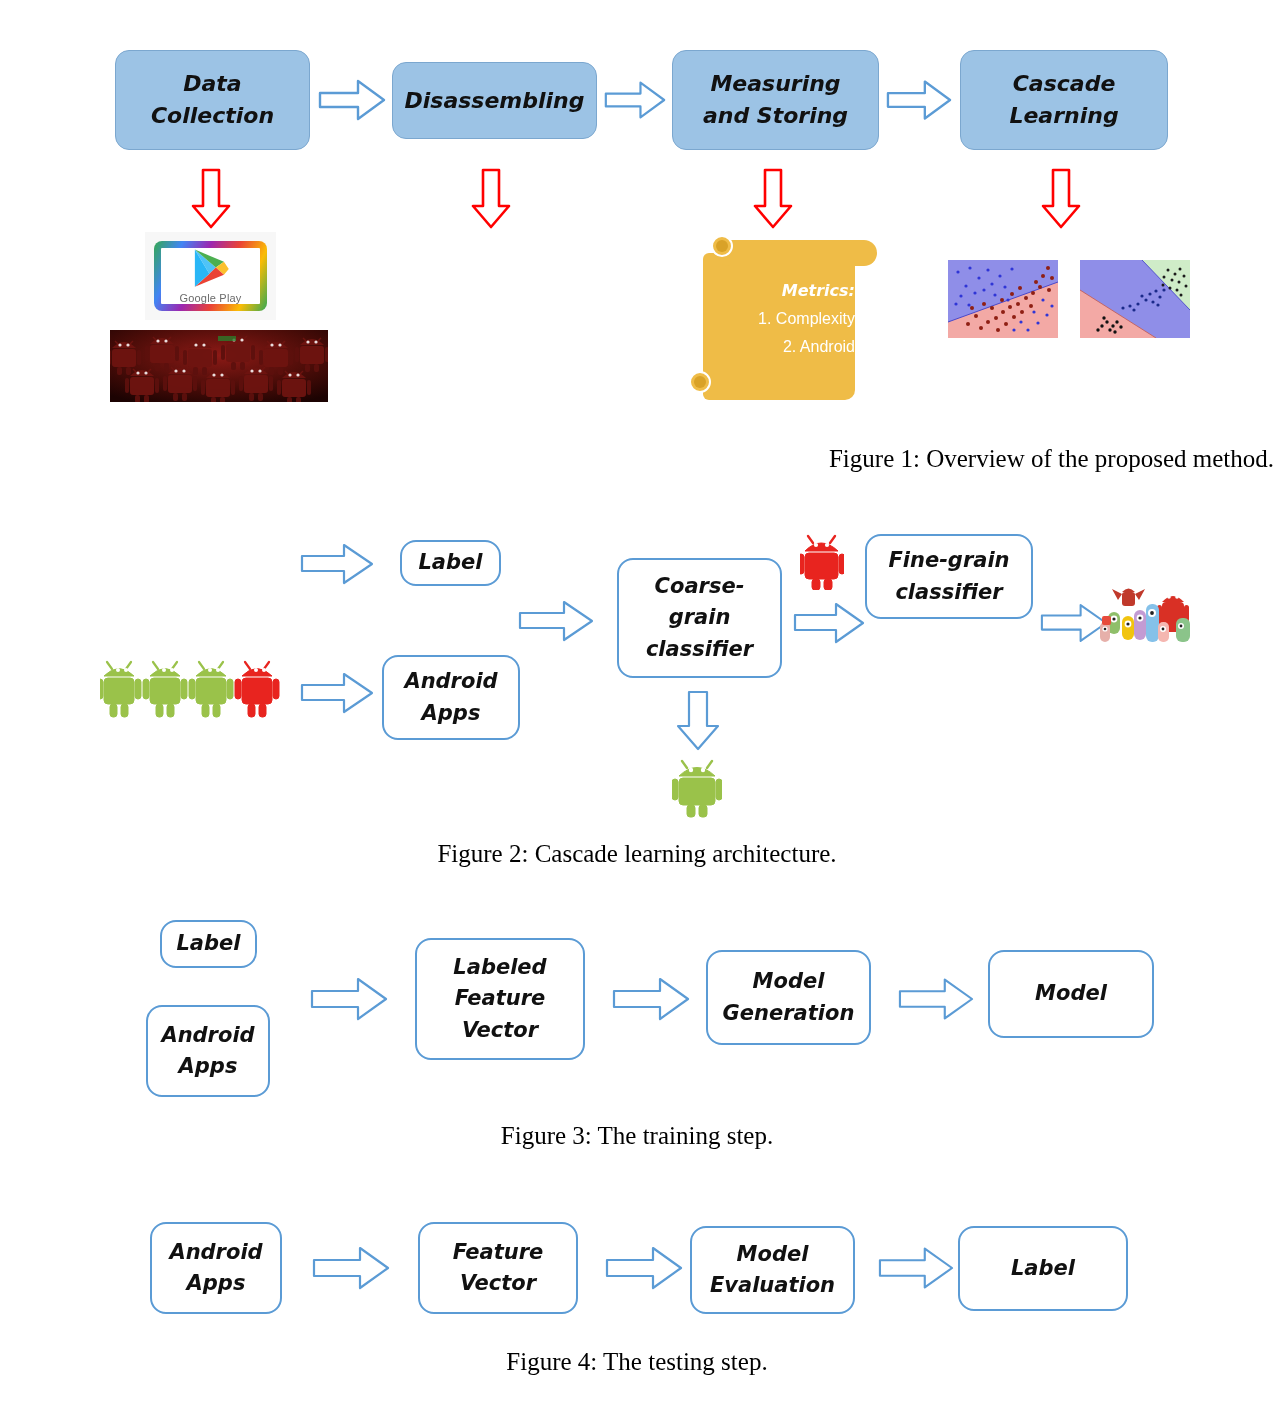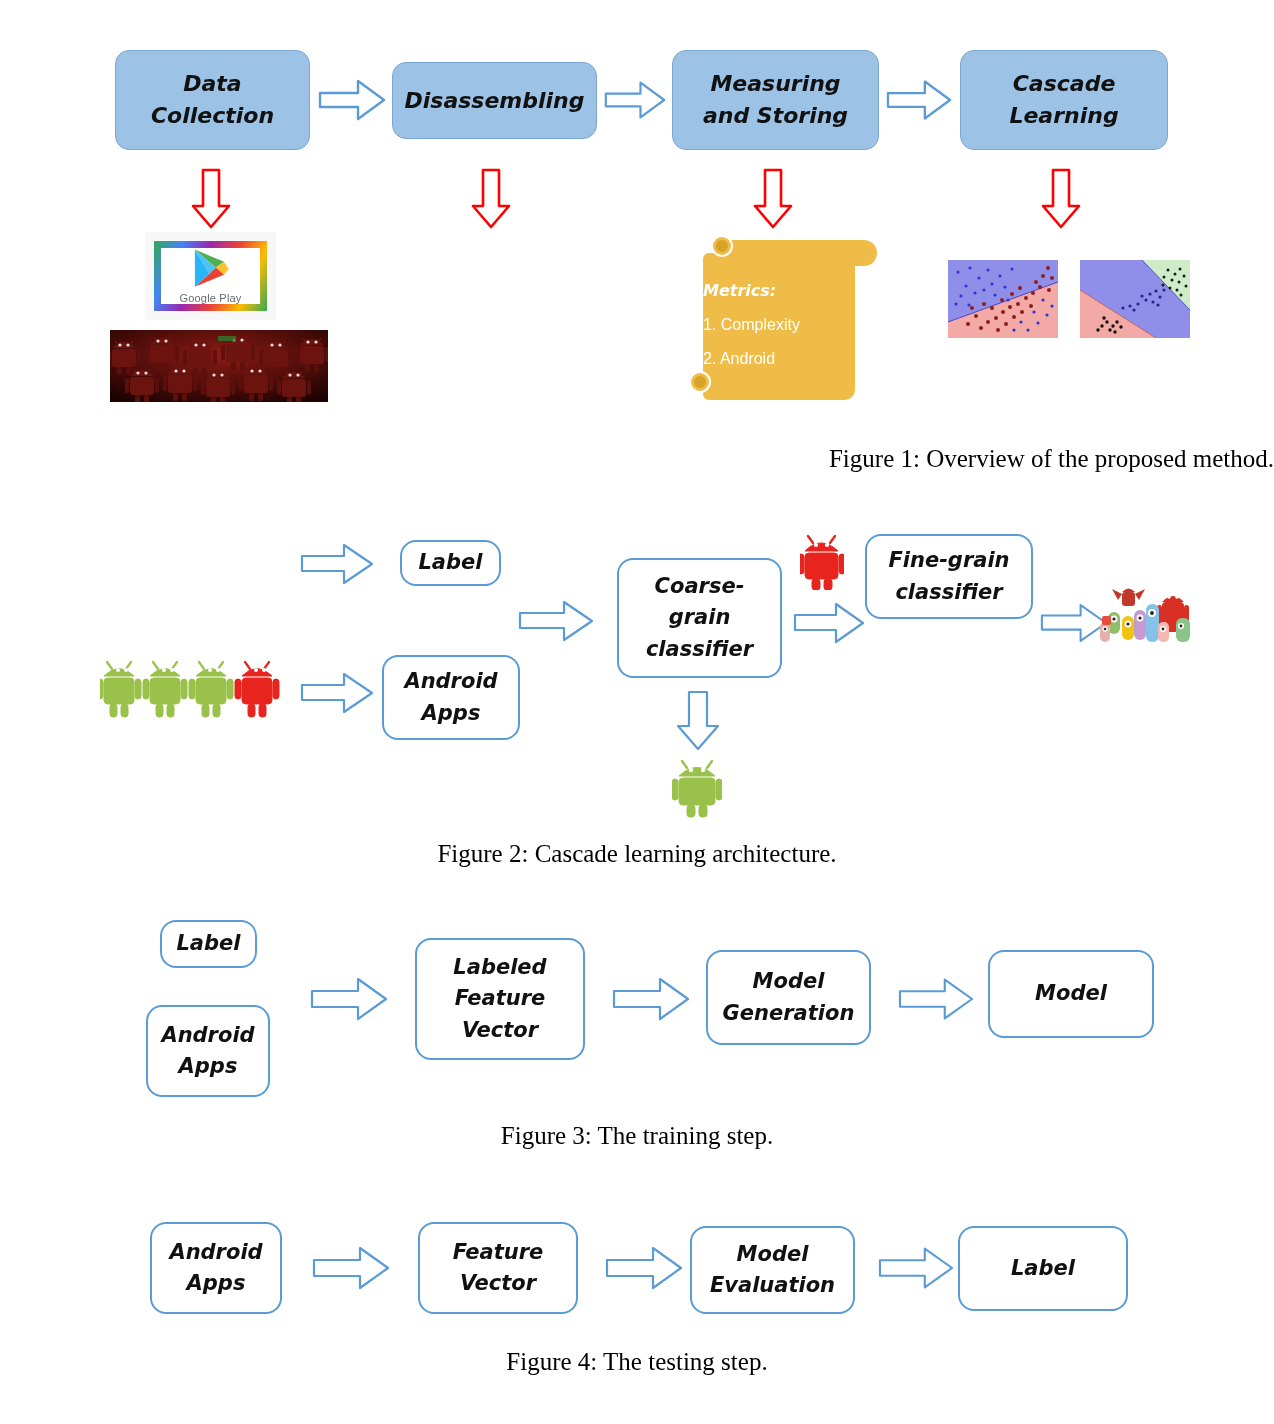--- a/index.html
+++ b/index.html
@@ -47,21 +47,21 @@
 
   
   .gplay{
     position:absolute;background:#f7f7f7;
     display:flex;flex-direction:column;align-items:center;justify-content:center;
     box-sizing:border-box;
   }
   .gplay-inner{
     width:86%;height:80%;background:#fff;
     border:1.5px solid transparent;
-    border-radius:1px;
+    border-radius:8px;
     display:flex;flex-direction:column;align-items:center;justify-content:center;
     box-sizing:border-box;
     background-image:
       linear-gradient(#fff,#fff),
       linear-gradient(115deg,#34a853,#4285f4,#9c27b0,#ea4335,#fbbc05,#34a853);
     background-origin:border-box;
     background-clip:content-box,border-box;
   }
   .gplay-label{
     font-family:"Liberation Sans",sans-serif;
@@ -74,41 +74,41 @@
     background:radial-gradient(ellipse at 50% 40%, #7e1412 0%, #3c0705 65%, #1a0302 100%);
   }
   .redwall svg{display:block;}
 
   
   .apktool{position:absolute;background:#fafafa;display:flex;align-items:flex-end;justify-content:center;}
 
   
   .note{
     position:absolute;background:#efbc47;border-radius:6px 6px 10px 6px;
-    display:flex;flex-direction:column;align-items:flex-start;
+    display:flex;flex-direction:column;align-items:flex-end;
     box-sizing:border-box;padding-top:26px;
   }
   .note-roll{
     position:absolute;left:14px;top:-13px;height:26px;border-radius:13px;
     background:#efbc47;
   }
   .note-knob{
     position:absolute;width:22px;height:22px;border-radius:50%;
     background:#efbc47;border:2px solid #fff;box-sizing:border-box;
   }
   .note-knob:after{
     content:"";position:absolute;left:3px;top:3px;width:12px;height:12px;
     border-radius:50%;background:#d9a228;
   }
   .note-title{
     font-family:"DejaVu Sans",sans-serif;font-style:italic;font-weight:bold;
     font-size:16px;color:#ffffff;margin-top:2px;
   }
   .note-line{
-    font-family:"Liberation Sans",sans-serif;font-size:16px;color:#ffffff;margin-top:16px;
+    font-family:"Liberation Sans",sans-serif;font-size:16px;color:#ffffff;margin-top:10px;
   }
 
   
   .plot{position:absolute;overflow:hidden;}
   .plot svg{display:block;}
 
   
   .vt{position:absolute;display:flex;align-items:center;}
   .vt-word{
     font-family:"DejaVu Sans",sans-serif;font-size:30px;letter-spacing:-.5px;

